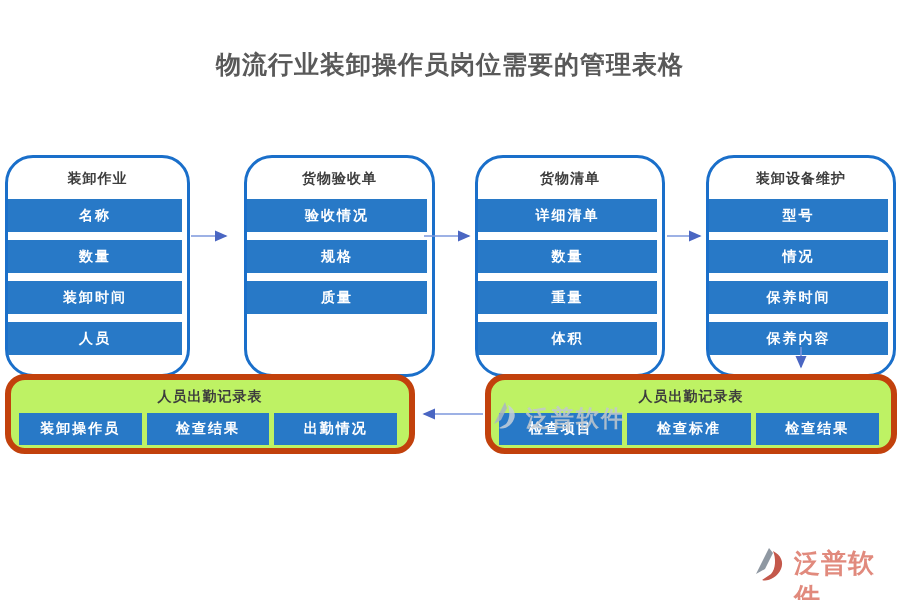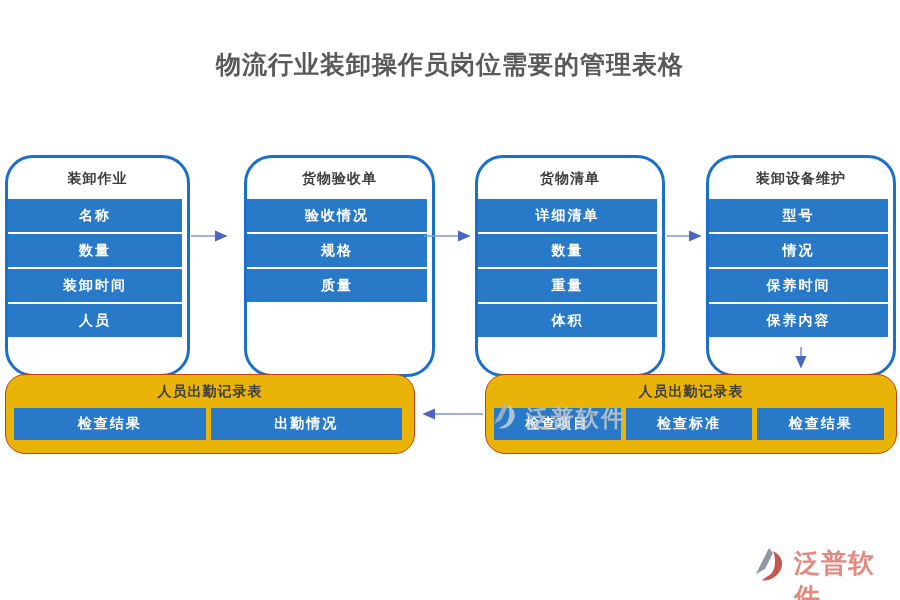--- a/index.html
+++ b/index.html
@@ -13,29 +13,29 @@
   }
   
   .tbox{
     position:absolute;top:123px;height:222px;background:#fff;box-sizing:border-box;
     border:3px solid #1a6fca;border-radius:28px;margin-top:32px;
   }
   .node-title{
     position:absolute;top:12px;left:0;right:0;text-align:center;
     font-size:14px;font-weight:bold;color:#3d3d3d;letter-spacing:1px;
   }
-  .vbars{position:absolute;top:41px;left:0;right:5px;display:flex;flex-direction:column;gap:2px;}
+  .vbars{position:absolute;top:41px;left:0;right:5px;display:flex;flex-direction:column;gap:8px;}
   .bar{
     height:33px;background:#2879c7;color:#ffffff;font-size:14px;font-weight:bold;
     display:flex;align-items:center;justify-content:center;letter-spacing:2px;
   }
   
   .bbox{
-    position:absolute;top:374px;height:80px;background:#eab308;box-sizing:border-box;
-    border:1px solid #c2410c;border-radius:20px;
+    position:absolute;top:374px;height:80px;background:#bef264;box-sizing:border-box;
+    border:6px solid #c2410c;border-radius:20px;
   }
   .bbox .node-title{top:8px;}
   .hbars{position:absolute;top:33px;left:8px;right:12px;display:flex;gap:5px;}
   .hbars .bar{flex:1;height:32px;}
   
   .connectors{position:absolute;left:0;top:0;width:900px;height:600px;pointer-events:none;z-index:2;}
   
   .watermark{
     position:absolute;left:492px;top:399px;z-index:5;display:flex;align-items:center;gap:4px;
     opacity:.85;pointer-events:none;
@@ -99,20 +99,21 @@
     <div class="bar">型号</div>
     <div class="bar">情况</div>
     <div class="bar">保养时间</div>
     <div class="bar">保养内容</div>
   </div>
 </div>
 
 <div class="bbox" style="left:5px;width:410px;">
   <div class="node-title">人员出勤记录表</div>
   <div class="hbars">
+    <div class="bar">装卸操作员</div>
     <div class="bar">检查结果</div>
     <div class="bar">出勤情况</div>
   </div>
 </div>
 
 <div class="bbox" style="left:485px;width:412px;">
   <div class="node-title">人员出勤记录表</div>
   <div class="hbars">
     <div class="bar">检查项目</div>
     <div class="bar">检查标准</div>

